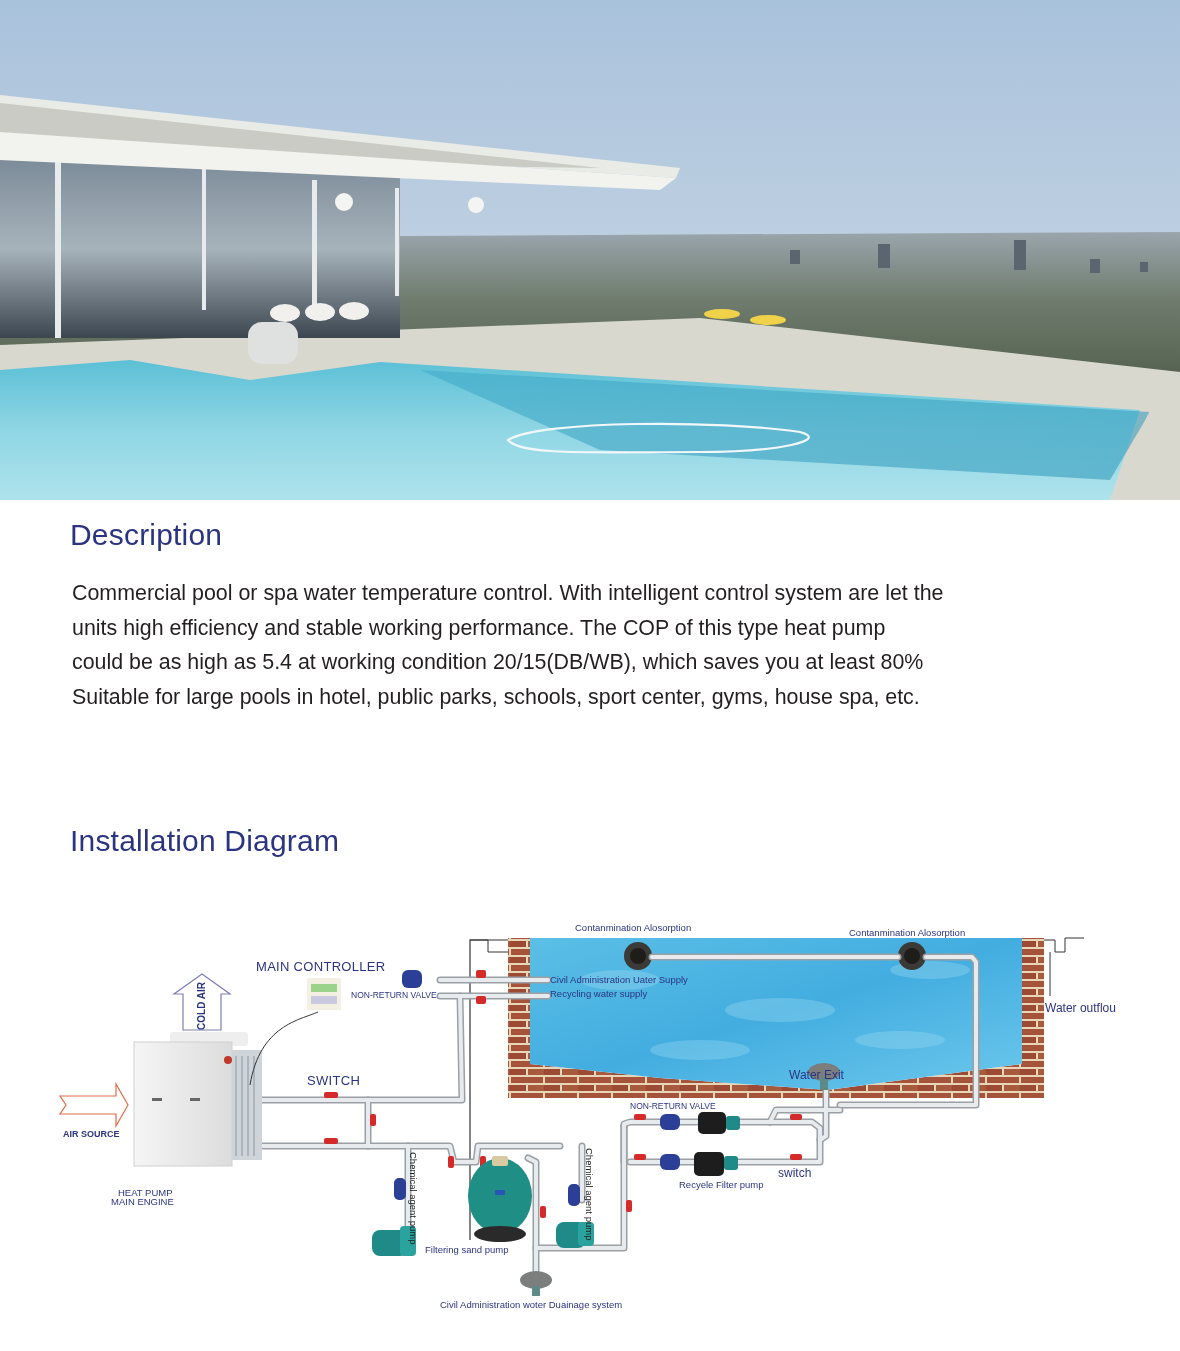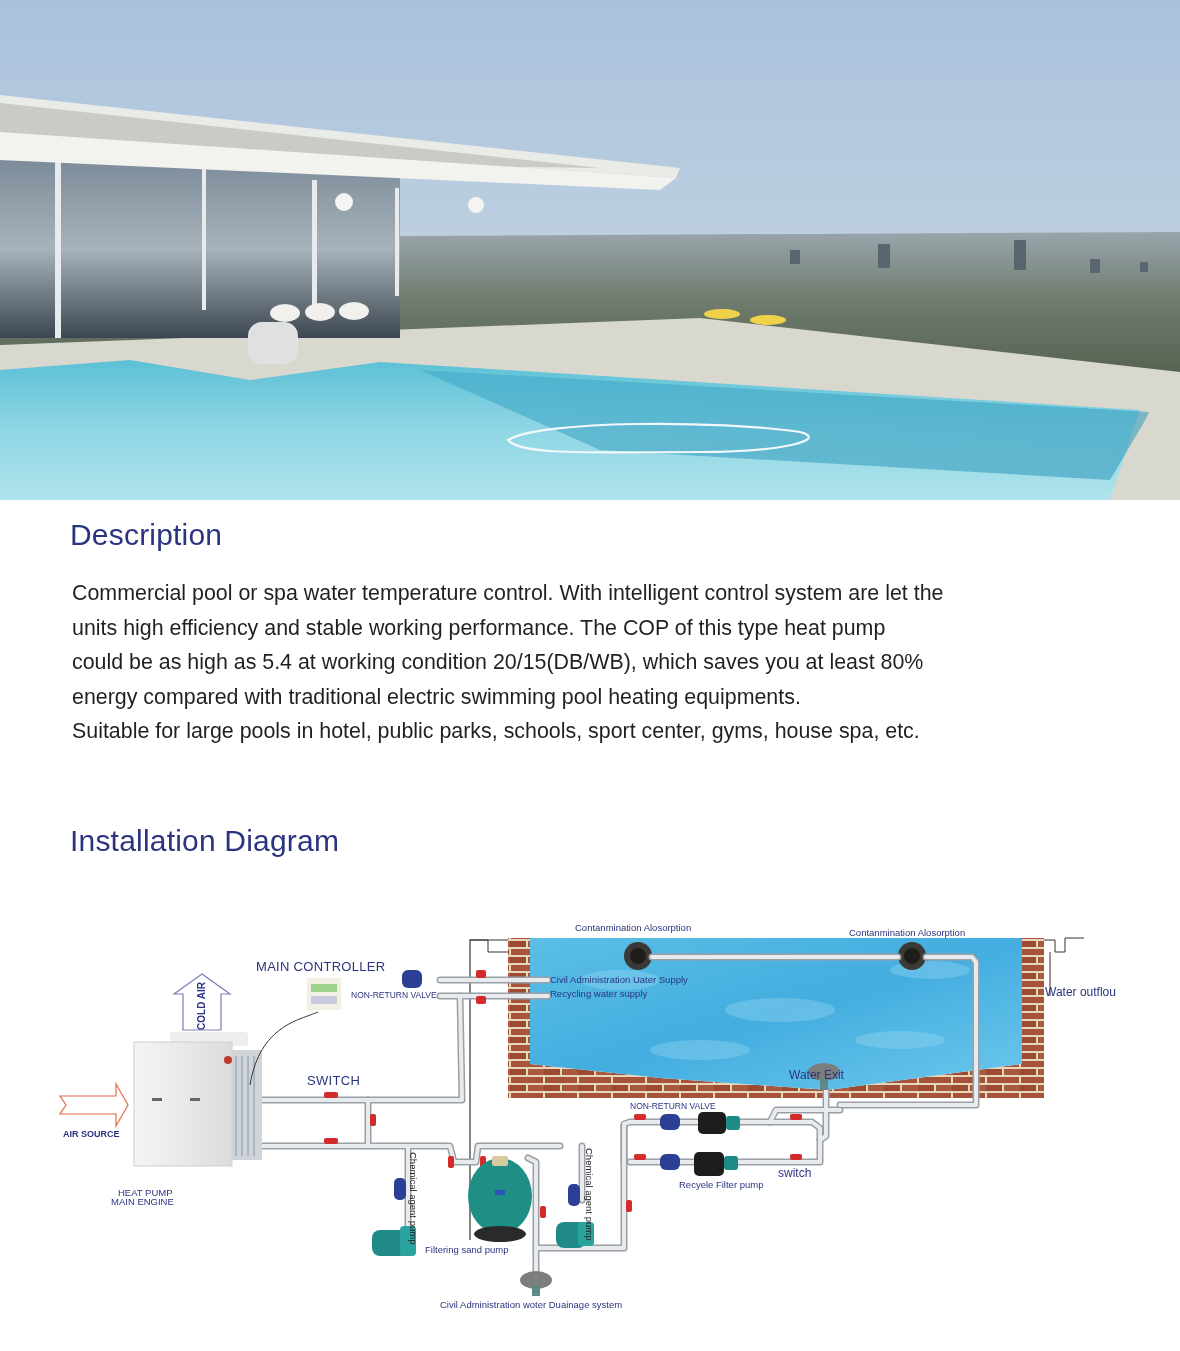--- a/index.html
+++ b/index.html
@@ -115,21 +115,20 @@
     <path d="M508 440 C540 420 720 420 800 432 C830 440 780 452 700 452 C600 452 520 456 508 440 Z" fill="none" stroke="#f2f8fa" stroke-width="2.2"></path>
     <path d="M1150 410 L1180 396 L1180 500 L1110 500 Z" fill="#d9d8cf"></path>
   </svg>
 </div>
 
 <h2 class="section-title desc-title">Description</h2>
 <div class="desc-body">
   <p>Commercial pool or spa water temperature control. With intelligent control system are let the</p>
   <p>units high efficiency and stable working performance. The COP of this type heat pump</p>
   <p>could be as high as 5.4 at working condition 20/15(DB/WB), which saves you at least 80%</p>
-  <p>energy compared with traditional electric swimming pool heating equipments.</p>
   <p>Suitable for large pools in hotel, public parks, schools, sport center, gyms, house spa, etc.</p>
 </div>
 
 <h2 class="section-title install-title">Installation Diagram</h2>
 
 <div class="diagram">
   <svg width="1180" height="440" viewBox="0 0 1180 440">
     <defs>
       <pattern id="brick" width="34" height="16" patternUnits="userSpaceOnUse">
         <rect width="34" height="16" fill="#e9d6b6"></rect>
@@ -277,21 +276,21 @@
     <path d="M60 196 L116 196 L116 184 L128 205 L116 226 L116 214 L60 214 L66 205 Z" fill="#ffffff" stroke="#e06a4a" stroke-width="1.2"></path>
     <path d="M183 130 L183 94 L174 94 L202 74 L230 94 L221 94 L221 130 Z" fill="#ffffff" stroke="#7b7fb6" stroke-width="1.2"></path>
   </svg>
 
   <span class="lbl sm" style="left:575px; top:22px;">Contanmination Alosorption</span>
   <span class="lbl sm" style="left:849px; top:27px;">Contanmination Alosorption</span>
   <span class="lbl lg" style="left:256px; top:59px;">MAIN CONTROLLER</span>
   <span class="lbl sm" style="left:351px; top:90px; font-size:8.5px;">NON-RETURN VALVE</span>
   <span class="lbl sm" style="left:550px; top:74px;">Civil Administration Uater Supply</span>
   <span class="lbl sm" style="left:550px; top:88px;">Recycling water supply</span>
-  <span class="lbl md" style="left:1045px; top:85px;">Water outflou</span>
+  <span class="lbl md" style="left:1045px; top:101px;">Water outflou</span>
   <span class="lbl lg" style="left:307px; top:173px;">SWITCH</span>
   <span class="lbl md" style="left:789px; top:145px;margin-top:23px;">Water Exit</span>
   <span class="lbl sm" style="left:630px; top:201px; font-size:8.5px;">NON-RETURN VALVE</span>
   <span class="lbl sm" style="left:93px; top:287px;padding-left:25px;">HEAT PUMP</span>
   <span class="lbl sm" style="left:111px; top:296px;">MAIN ENGINE</span>
   <span class="lbl vert" style="left:408px; top:252px;">Chemical agent pump</span>
   <span class="lbl vert" style="left:584px; top:248px;">Chemical agent pump</span>
   <span class="lbl sm" style="left:425px; top:344px;">Filtering sand pump</span>
   <span class="lbl md" style="left:778px; top:266px;">switch</span>
   <span class="lbl sm" style="left:679px; top:279px;">Recyele Filter pump</span>

